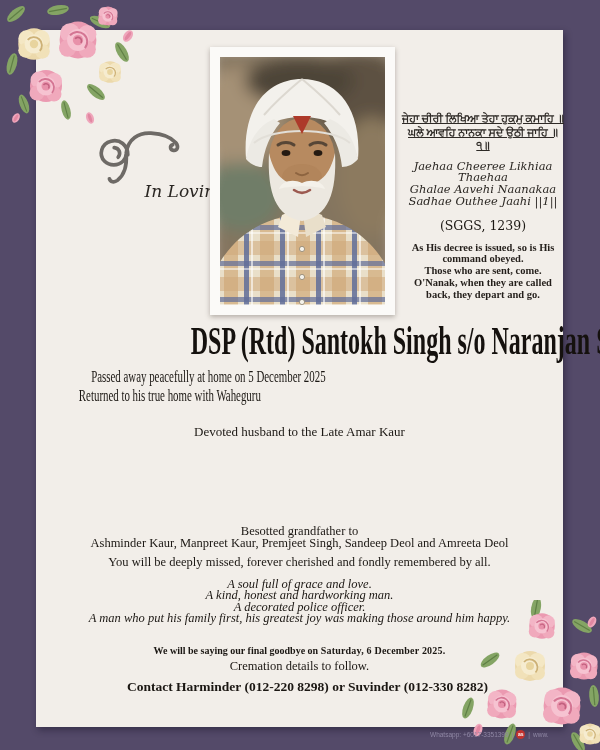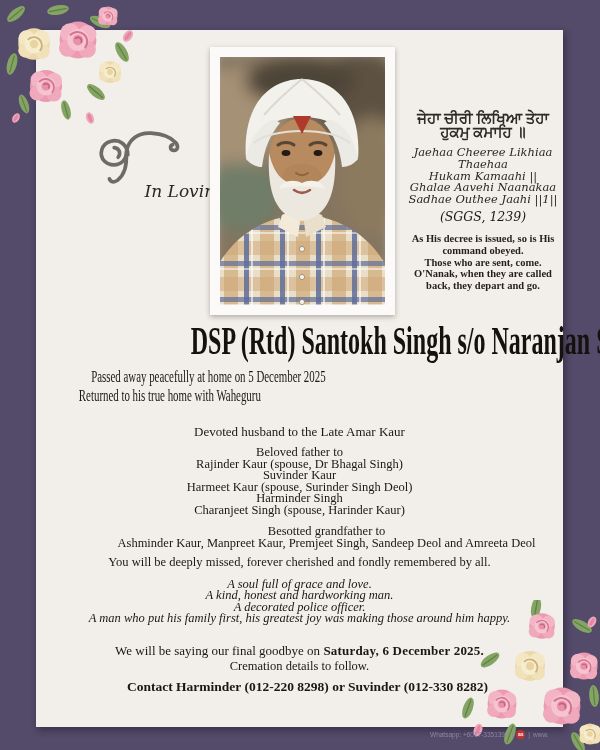--- a/index.html
+++ b/index.html
@@ -29,47 +29,47 @@
   .photo-frame {
     position:absolute; left:174px; top:17px; width:165px; height:248px;
     background:#fbfaf8; padding:10px;
     box-shadow:0 2px 5px rgba(60,50,40,.35);
   }
   .photo-frame svg { display:block; }
   
   .scripture {
     position:absolute; left:366px; top:82px; width:162px; text-align:center;
   }
-  .gurmukhi { font-size:15px; line-height:13.5px; color:#2e2a26; font-weight:bold; }
+  .gurmukhi { font-size:11px; line-height:13.5px; color:#2e2a26; font-weight:bold;text-decoration:underline; }
   .translit {
     margin-top:8px; font-style:italic; font-size:11.5px; line-height:11.8px;
     color:#2a2622; font-family:"DejaVu Serif", serif;
   }
-  .citation { margin-top:3px; font-style:italic; font-size:12.5px; font-family:"DejaVu Serif", serif; }
+  .citation { margin-top:10px; font-size:12.5px; font-family:"DejaVu Serif", serif; }
   .translation { margin-top:9px; font-weight:bold; font-size:10.5px; line-height:11.8px; color:#241f1b; }
   
   .title { position:absolute; left:0; top:290px; width:100%; text-align:center; }
   .title .condensed {
     display:inline-block; white-space:nowrap; transform:scaleX(.60); transform-origin:50% 50%;
     font-weight:bold; font-size:40px; line-height:42px; color:#15110e;
   }
   .subtitle { position:absolute; left:0; top:338px; width:100%; text-align:left; }
   .subtitle .line { display:block; line-height:18.5px; }
   .subtitle .condensed-s {
     display:inline-block; white-space:nowrap; transform:scaleX(.68); transform-origin:50% 50%;
     font-size:16px; color:#1b1713;
   }
   
   .tb { position:absolute; left:0; width:100%; text-align:center; font-size:12.5px; line-height:11.6px; }
   .b-husband   { top:396px; font-weight:normal; font-size:13px; }
   .b-father    { top:417px; }
-  .b-grand     { top:496px;padding-left:27px; }
+  .b-grand     { top:496px; }
   .b-missed    { top:527px; }
   .b-poem      { top:549px; font-style:italic; line-height:11.4px; }
-  .b-goodbye   { top:615px; font-size:13px; }
+  .b-goodbye   { top:615px; font-size:10px;font-weight:bold; }
   .b-goodbye b { letter-spacing:.2px; }
   .b-cremation { top:631px; }
   .b-contact   { top:651px; font-weight:bold; font-size:13.5px;margin-left:8px; }
   
   .watermark {
     position:absolute; left:430px; top:729px; height:10px;
     display:flex; align-items:center; gap:3px;
     font-family:"Liberation Sans", sans-serif; font-size:6.5px; color:#8f87a4;
   }
   .as-logo {
@@ -151,24 +151,24 @@
         <path d="M82,22 C94,32 108,44 120,58" stroke="#dcd8d0" stroke-width="2" fill="none"></path>
         <path d="M34,86 C52,70 112,70 130,86" stroke="#e2dfd8" stroke-width="2" fill="none"></path>
         <polygon points="73,59 91,59 82,77" fill="#ad3a2a"></polygon>
       </g>
     </svg>
   </div>
 
   <div class="scripture">
     <div class="gurmukhi">
       <div>ਜੇਹਾ ਚੀਰੀ ਲਿਖਿਆ ਤੇਹਾ ਹੁਕਮੁ ਕਮਾਹਿ ॥</div>
+      <div>ਘਲੇ ਆਵਹਿ ਨਾਨਕਾ ਸਦੇ ਉਠੀ ਜਾਹਿ ॥੧॥</div>
     </div>
     <div class="translit">
       <div>Jaehaa Cheeree Likhiaa Thaehaa</div>
-      <div>Hukam Kamaahi ||</div>
       <div>Ghalae Aavehi Naanakaa</div>
       <div>Sadhae Outhee Jaahi ||1||</div>
     </div>
     <div class="citation">(SGGS, 1239)</div>
     <div class="translation">
       <div>As His decree is issued, so is His</div>
       <div>command obeyed.</div>
       <div>Those who are sent, come.</div>
       <div>O'Nanak, when they are called</div>
       <div>back, they depart and go.</div>
@@ -177,28 +177,20 @@
 
   <div class="title">
     <span class="condensed">DSP (Rtd) Santokh Singh s/o Naranjan Singh</span>
   </div>
   <div class="subtitle">
     <span class="line"><span class="condensed-s">Passed away peacefully at home on 5 December 2025</span></span>
     <span class="line"><span class="condensed-s">Returned to his true home with Waheguru</span></span>
   </div>
 
   <div class="tb b-husband">Devoted husband to the Late Amar Kaur</div>
-  <div class="tb b-father">
-    <div>Beloved father to</div>
-    <div>Rajinder Kaur (spouse, Dr Bhagal Singh)</div>
-    <div>Suvinder Kaur</div>
-    <div>Harmeet Kaur (spouse, Surinder Singh Deol)</div>
-    <div>Harminder Singh</div>
-    <div>Charanjeet Singh (spouse, Harinder Kaur)</div>
-  </div>
   <div class="tb b-grand">
     <div>Besotted grandfather to</div>
     <div>Ashminder Kaur, Manpreet Kaur, Premjeet Singh, Sandeep Deol and Amreeta Deol</div>
   </div>
 
   <div class="tb b-missed">You will be deeply missed, forever cherished and fondly remembered by all.</div>
   <div class="tb b-poem">
     <div>A soul full of grace and love.</div>
     <div>A kind, honest and hardworking man.</div>
     <div>A decorated police officer.</div>

